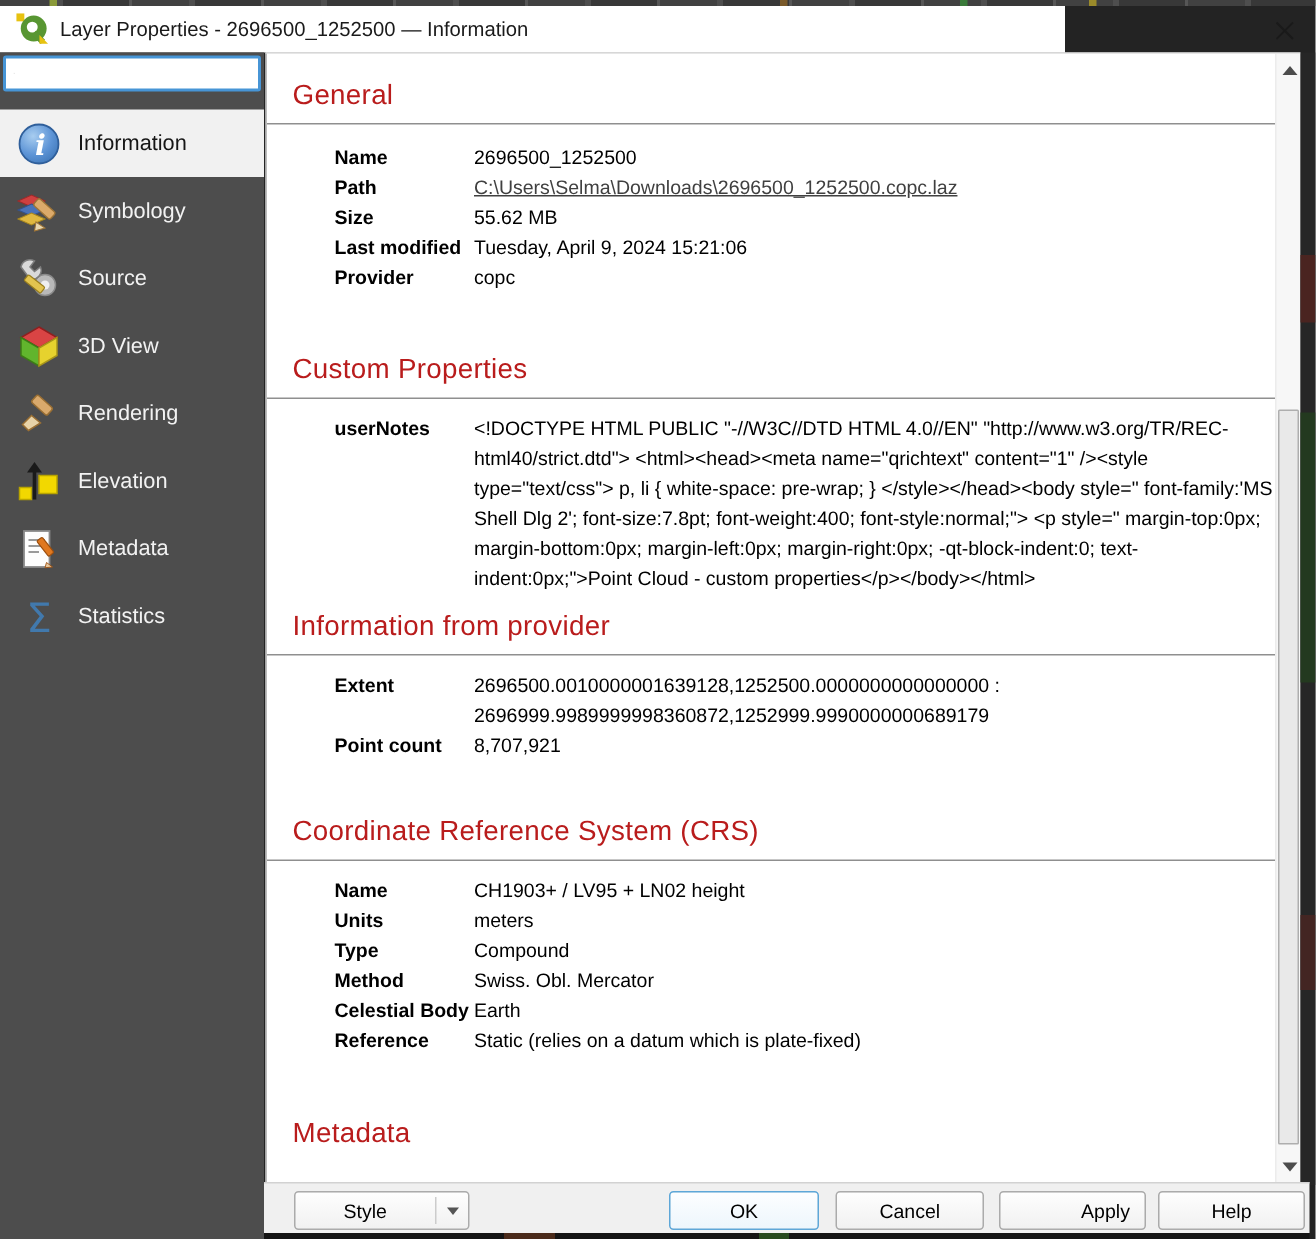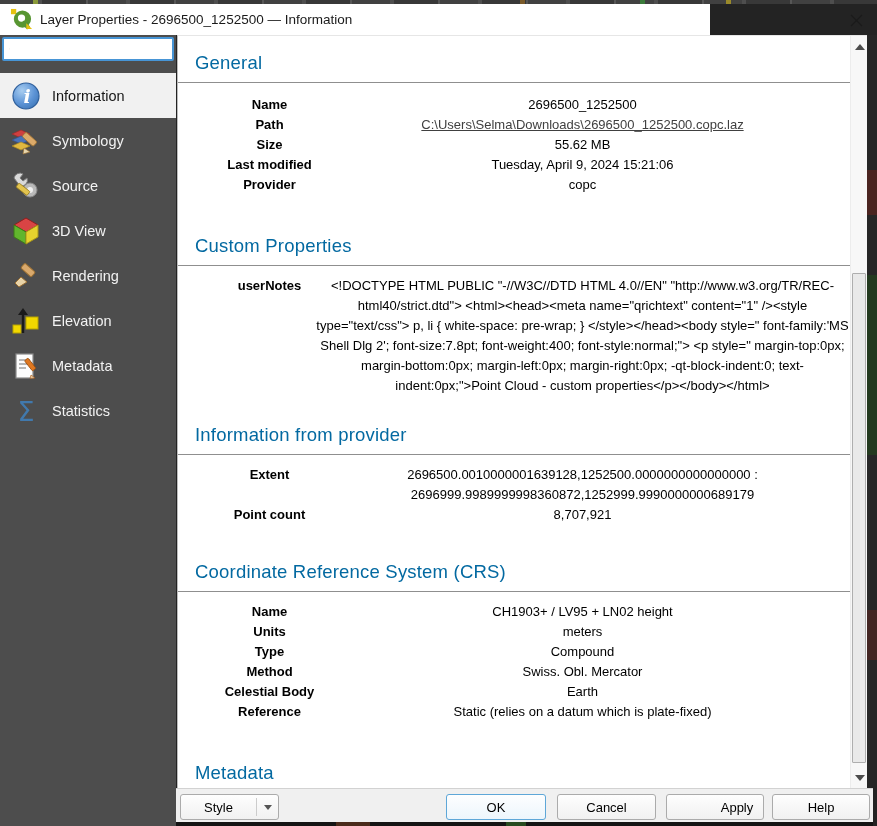--- a/index.html
+++ b/index.html
@@ -32,28 +32,28 @@
   .nav { position:absolute; left:0; top:38px; width:176px; }
   .nav-item { height:45px; display:flex; align-items:center; padding-left:11px; gap:11px;
     color:#f2f2f2; font-size:14.5px; cursor:default; }
   .nav-item.selected { background:#f1f1f1; color:#161616; }
   .nav-item .nicon { width:30px; height:30px; flex:0 0 30px; }
 
   
   .main { position:absolute; left:177px; top:35px; width:690px; height:753px; background:#ffffff;
     border-left:1px solid #bcbcbc; border-top:1px solid #e6e6e6; overflow:hidden;
     padding:14px 18px 0 17px; }
-  h2.sect { font-size:18.5px; font-weight:400; color:#0369a1; line-height:25px; letter-spacing:.2px; }
+  h2.sect { font-size:18.5px; font-weight:400; color:#b91c1c; line-height:25px; letter-spacing:.2px; }
   .rule { border:none; border-top:1px solid #8f8f8f; margin:7px -18px 0 -17px; }
   .rows { margin-top:12px; padding-left:28px; }
-  .row { display:grid; grid-template-columns:93px 1fr; font-size:13px; line-height:20px; color:#000;text-align:center; }
+  .row { display:grid; grid-template-columns:93px 1fr; font-size:13px; line-height:20px; color:#000; }
   .row .rlabel { font-weight:bold; }
   .row .rvalue { word-wrap:break-word; overflow-wrap:break-word; }
   a.pathlink { color:#404040; text-decoration:underline; cursor:pointer; }
-  .mt-custom { margin-top:38px; } .mt-provider { margin-top:26px; }
+  .mt-custom { margin-top:38px; } .mt-provider { margin-top:8px; }
   .mt-crs { margin-top:34px; } .mt-meta { margin-top:38px; }
   .rows.tight { margin-top:10px; }
 
   
   .scrollbar { position:absolute; right:0; top:0; width:17px; height:753px; background:#f7f7f7;
     border-left:1px solid #ececec; }
   .sb-btn { position:absolute; left:0; width:17px; height:17px; display:flex; align-items:center;
     justify-content:center; }
   .sb-up { top:2px; } .sb-down { bottom:3px; }
   .tri-up { width:0; height:0; border-left:5px solid transparent; border-right:5px solid transparent;
@@ -70,21 +70,21 @@
   
   .footer { position:absolute; left:176px; top:788px; width:697px; height:34px; background:#f0f0f0;
     border-top:1px solid #d2d2d2; }
   .btn { position:absolute; top:5px; height:26px; background:linear-gradient(#fefefe,#f1f1f1);
     border:1px solid #ababab; border-radius:3px; font-size:13px; color:#000;
     display:flex; align-items:center; justify-content:center; cursor:default; }
   .btn-ok { left:270px; width:100px; border-color:#5ea7d8; background:linear-gradient(#fdfeff,#edf6fc); }
   .btn-cancel { left:381px; width:99px; }
   .btn-apply { left:490px; width:98px;padding-left:44px; }
   .btn-help { left:596px; width:98px; }
-  .btn-style { left:4px; width:99px; padding:0; }
+  .btn-style { left:20px; width:117px; padding:0; }
   .btn-style .lbl { flex:1; text-align:center; }
   .btn-style .sep { width:1px; height:18px; background:#cccccc; }
   .btn-style .arrowbox { width:21px; display:flex; align-items:center; justify-content:center; }
   .dd-arrow { width:0; height:0; border-left:4px solid transparent; border-right:4px solid transparent;
     border-top:5px solid #555; }
 
   
   .bottom-strip { position:absolute; left:176px; top:822px; width:697px; height:4px; background:#141414; }
   .bottom-strip .speck { position:absolute; top:0; height:4px; }
 </style>

